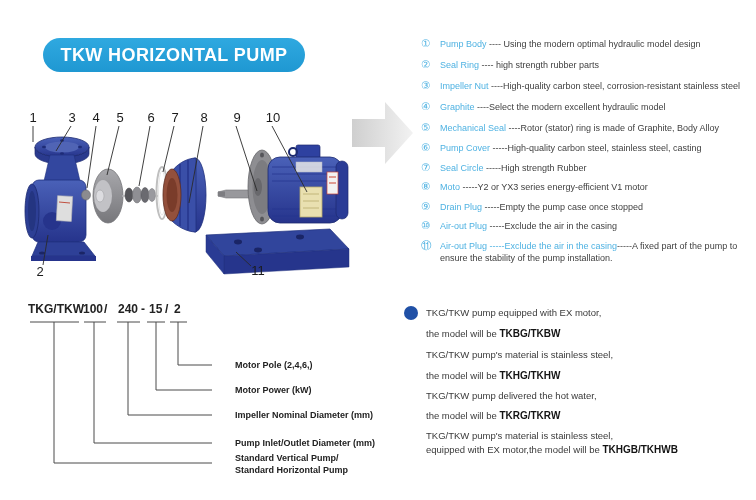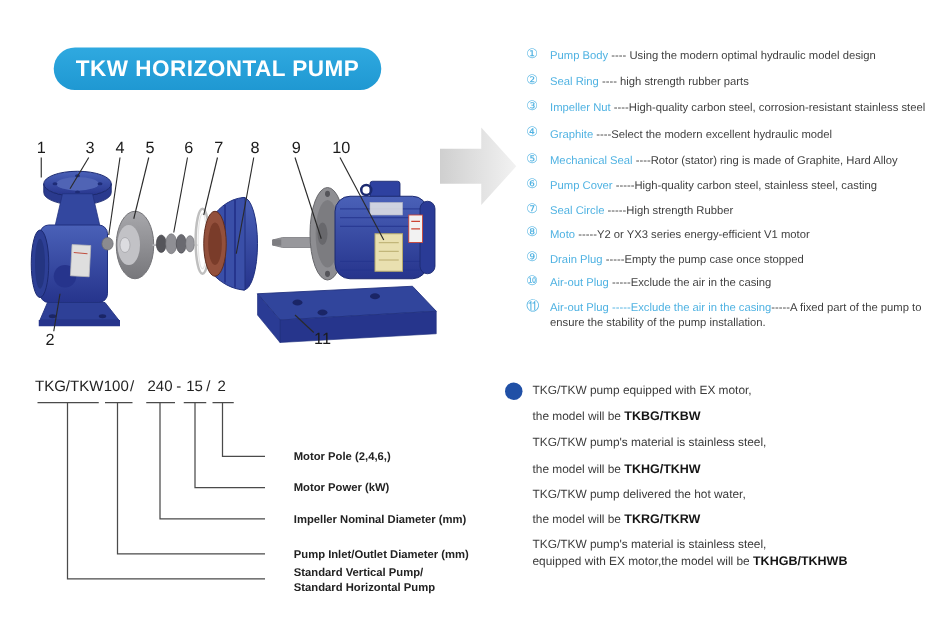--- a/index.html
+++ b/index.html
@@ -32,21 +32,21 @@
   .pdesc-blue{color:#4fb2e2;}
   .part-item.wrap{white-space:normal;width:316px;}
   
   .bullet{
     position:absolute;left:404px;top:306px;width:14px;height:14px;
     border-radius:50%;background:#2050a6;
   }
   .note-line{position:absolute;left:426px;font-size:9.5px;color:#3a3a3a;white-space:nowrap;}
   .ncode{font-weight:bold;color:#141414;font-size:10px;}
   
-  .seg{position:absolute;font-weight:normal;font-size:12px;color:#222;white-space:nowrap;}
+  .seg{position:absolute;font-weight:bold;font-size:12px;color:#222;white-space:nowrap;}
   .nom-svg{position:absolute;left:0;top:295px;}
   .nomline{stroke:#4a4a4a;stroke-width:1;fill:none;}
   .nom-label{position:absolute;font-size:9px;font-weight:bold;color:#222;white-space:nowrap;line-height:11px;margin-left:20px;}
 </style>
 </head>
 <body>
 
 <div class="banner">
   <span>TKW HORIZONTAL PUMP</span>
 </div>
@@ -183,21 +183,21 @@
     <text class="numlabel" x="273" y="27" text-anchor="middle">10</text>
     <text class="numlabel" x="258" y="180" text-anchor="middle">11</text>
   </g>
 </svg>
 
 <div class="parts-list">
   <div class="part-item" style="top:38px"><span class="pnum">①</span><span class="pname">Pump Body</span><span class="pdesc"> ---- Using the modern optimal hydraulic model design</span></div>
   <div class="part-item" style="top:59px"><span class="pnum">②</span><span class="pname">Seal Ring</span><span class="pdesc"> ---- high strength rubber parts</span></div>
   <div class="part-item" style="top:80px"><span class="pnum">③</span><span class="pname">Impeller Nut</span><span class="pdesc"> ----High-quality carbon steel, corrosion-resistant stainless steel</span></div>
   <div class="part-item" style="top:101px"><span class="pnum">④</span><span class="pname">Graphite</span><span class="pdesc"> ----Select the modern excellent hydraulic model</span></div>
-  <div class="part-item" style="top:122px"><span class="pnum">⑤</span><span class="pname">Mechanical Seal</span><span class="pdesc"> ----Rotor (stator) ring is made of Graphite, Hard Alloy</span></div>
+  <div class="part-item" style="top:122px"><span class="pnum">⑤</span><span class="pname">Mechanical Seal</span><span class="pdesc"> ----Rotor (stator) ring is made of Graphite, Body Alloy</span></div>
   <div class="part-item" style="top:142px"><span class="pnum">⑥</span><span class="pname">Pump Cover</span><span class="pdesc"> -----High-quality carbon steel, stainless steel, casting</span></div>
   <div class="part-item" style="top:162px"><span class="pnum">⑦</span><span class="pname">Seal Circle</span><span class="pdesc"> -----High strength Rubber</span></div>
   <div class="part-item" style="top:181px"><span class="pnum">⑧</span><span class="pname">Moto</span><span class="pdesc"> -----Y2 or YX3 series energy-efficient V1 motor</span></div>
   <div class="part-item" style="top:201px"><span class="pnum">⑨</span><span class="pname">Drain Plug</span><span class="pdesc"> -----Empty the pump case once stopped</span></div>
   <div class="part-item" style="top:220px"><span class="pnum">⑩</span><span class="pname">Air-out Plug</span><span class="pdesc"> -----Exclude the air in the casing</span></div>
   <div class="part-item wrap" style="top:240px"><span class="pnum">⑪</span><span class="pname">Air-out Plug</span><span class="pdesc-blue"> -----Exclude the air in the casing</span><span class="pdesc">-----A fixed part of the pump to ensure the stability of the pump installation.</span></div>
 </div>
 
 <div>
   <span class="seg" style="left:28px;top:302px">TKG/TKW</span>

